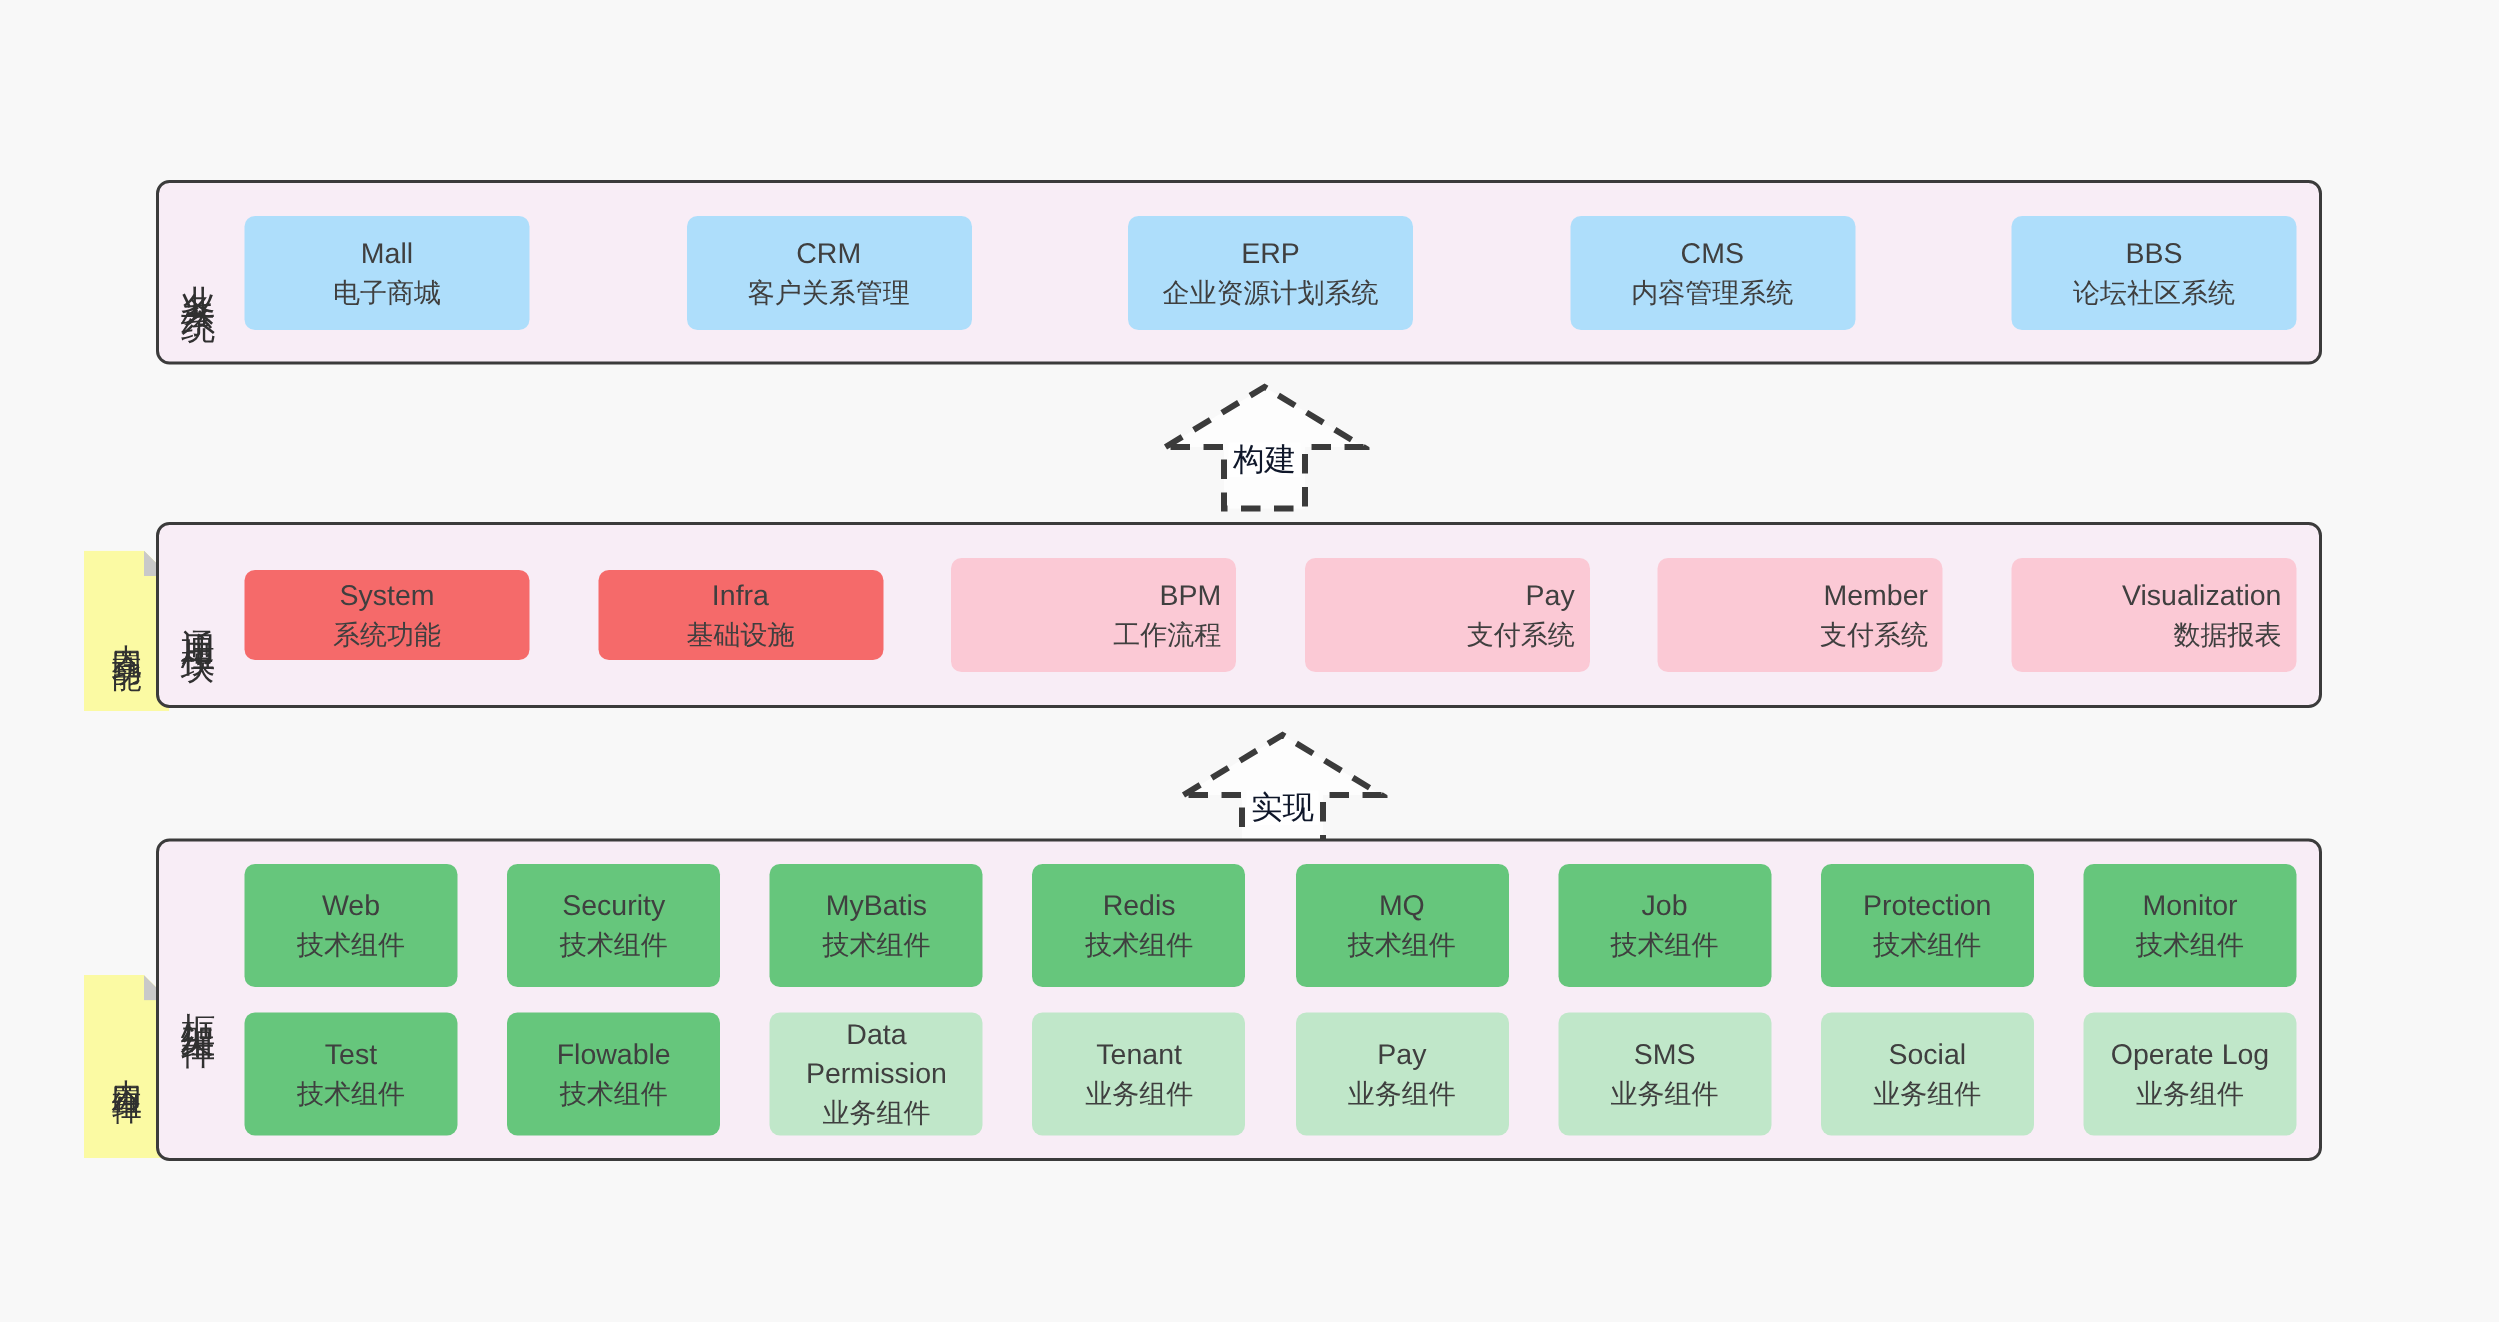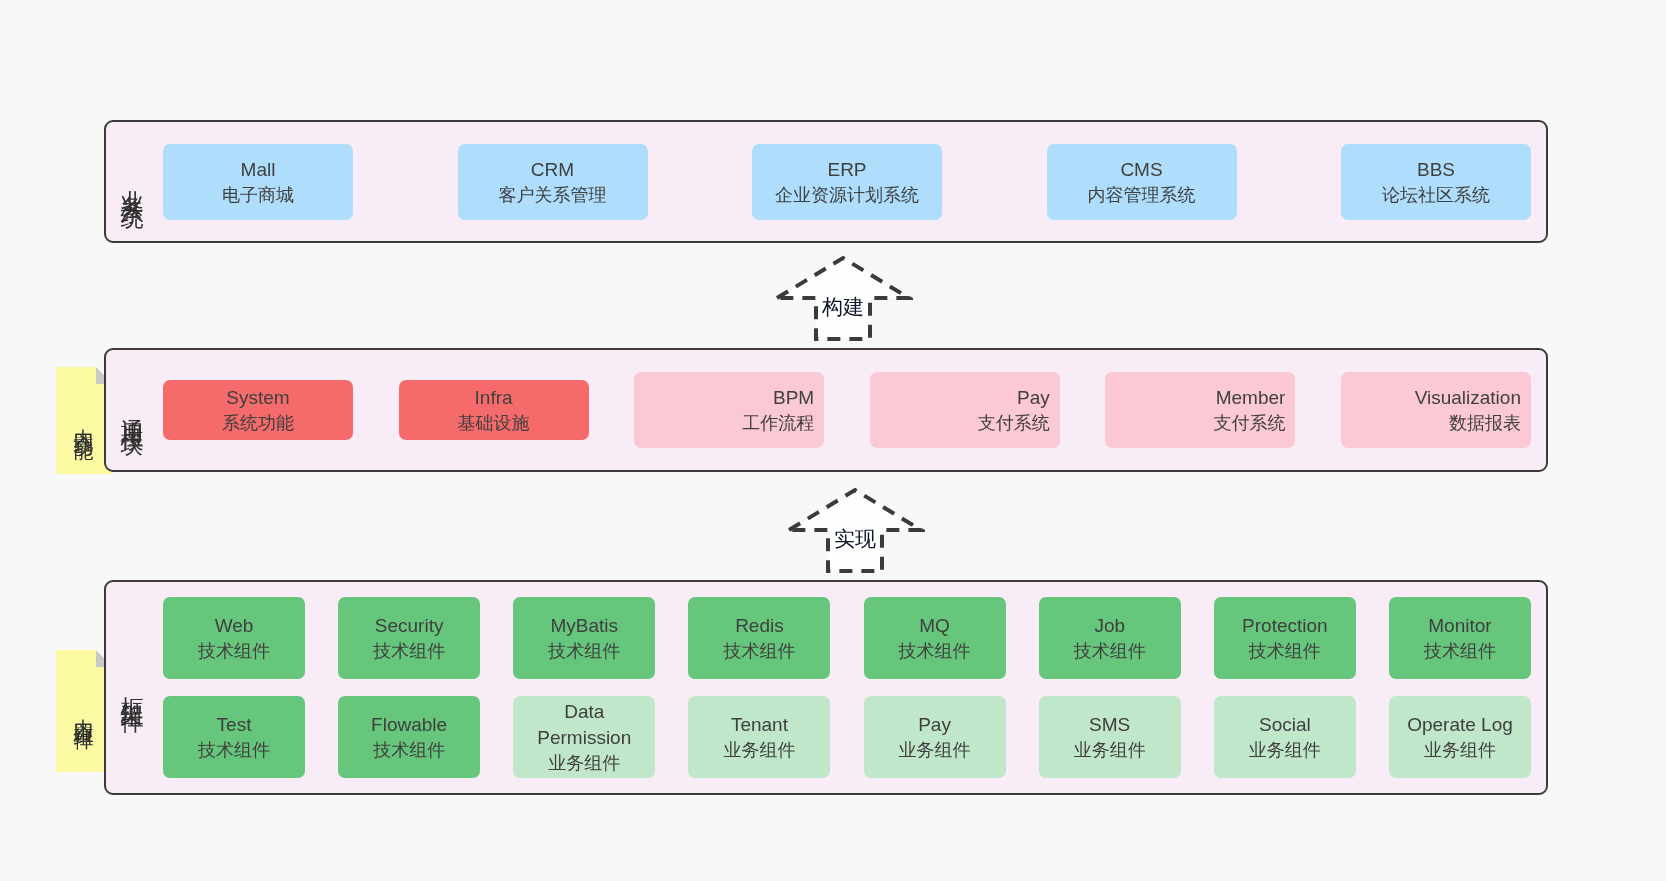--- a/index.html
+++ b/index.html
@@ -12,21 +12,21 @@
   .stage{position:absolute;inset:0;margin-left:16px;}
 
   
   .panel{
     position:absolute;left:88px;width:1444px;box-sizing:border-box;
     background:#f8edf6;border:2px solid #3b3b3b;border-radius:9px;
     z-index:1;
   }
   #panel-business{top:120px;height:123px;}
   #panel-modules{top:348px;height:124px;}
-  #panel-framework{top:580px;height:215px;}
+  #panel-framework{top:559px;height:215px;}
 
   .vlabel{
     position:absolute;left:0;top:0;bottom:0;width:54px;
     display:flex;align-items:center;justify-content:center;
     writing-mode:vertical-rl;text-orientation:upright;
     font-size:23px;letter-spacing:5px;color:#303030;
   }
 
   .boxrow{
     position:absolute;left:57px;right:15px;top:0;bottom:0;

